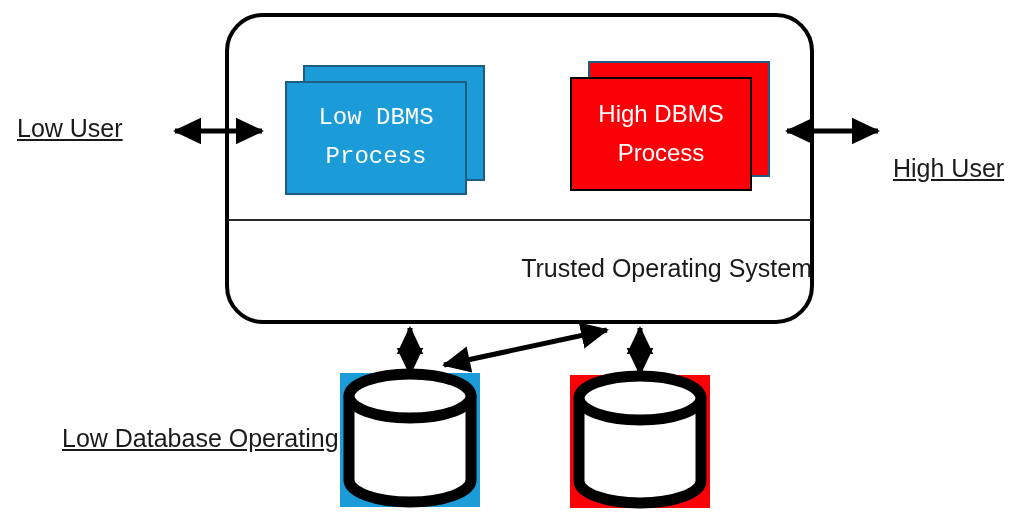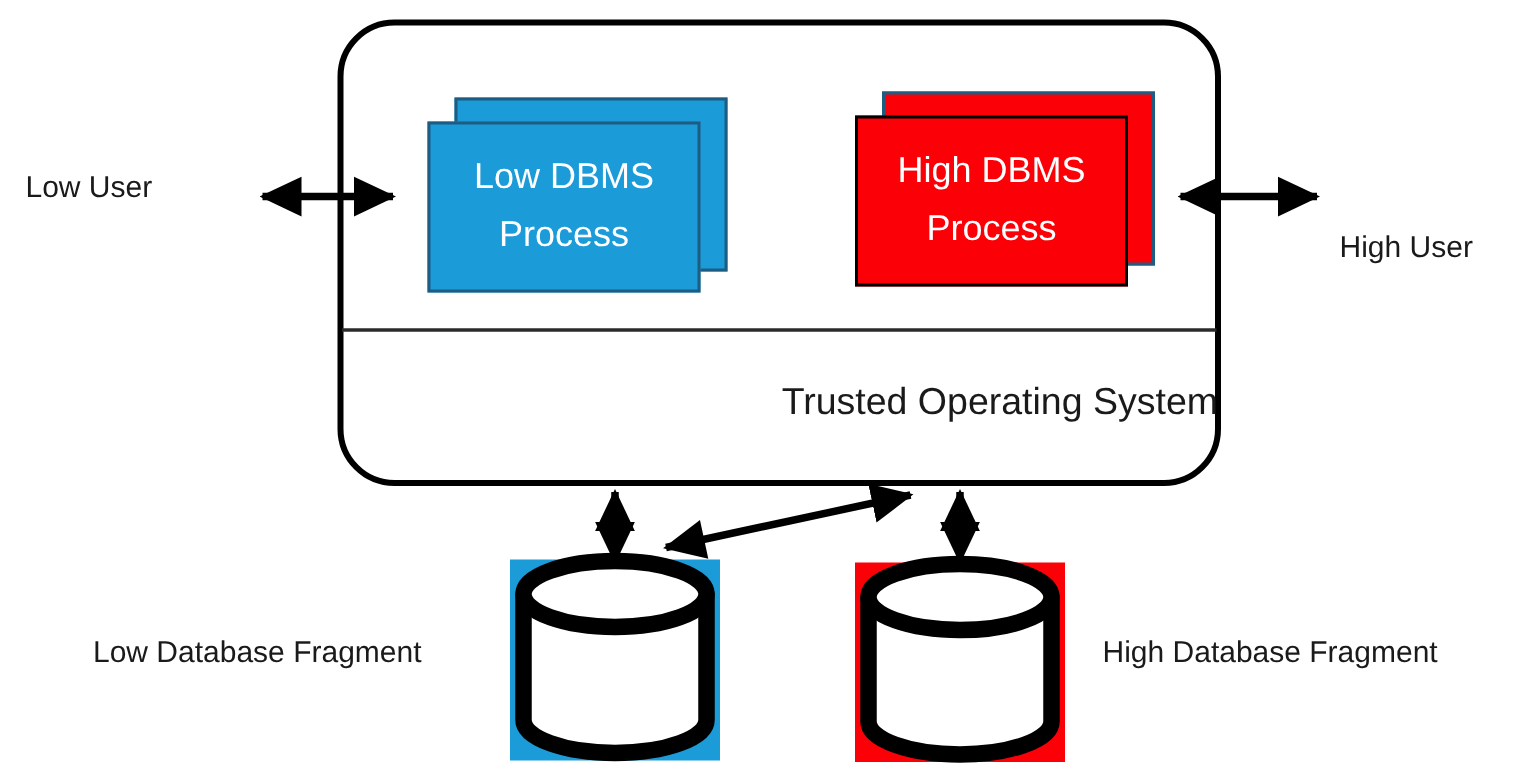--- a/index.html
+++ b/index.html
@@ -26,22 +26,23 @@
     height: 521px;
   }
   .lbl {
     position: absolute;
     font-family: "Liberation Sans", sans-serif;
     color: #1a1a1a;
     white-space: nowrap;
     line-height: 1.12;
   }
   .outer-label {
-    font-size: 20px;
+    font-size: 25px;
     font-weight: 400;
+    text-decoration: underline;
   }
   .tos-label {
     font-size: 25px;
     font-weight: 400;
     text-align: right;
   }
   .proc-label {
     position: absolute;
     color: #ffffff;
     font-size: 24px;
@@ -63,21 +64,21 @@
 
   
   .card-stack { position: absolute; }
   .card {
     position: absolute;
     box-sizing: border-box;
   }
   .card-back { }
   .card-front { }
 
-  #stack-low  { left: 285px; top: 65px;  width: 200px; height: 130px; }
+  #stack-low  { left: 285px; top: 65px;  width: 200px; height: 130px; font-family: Liberation Mono, monospace; }
   #stack-high { left: 570px; top: 61px;  width: 200px; height: 130px; }
 
   #low-card-back   { left: 18px; top: 0px;  width: 182px; height: 116px;
                      background: #1B9BD8; border: 2px solid #1F5C82; }
   #low-card-front  { left: 0px;  top: 16px; width: 182px; height: 114px;
                      background: #1B9BD8; border: 2px solid #1F5C82; }
   #high-card-back  { left: 18px; top: 0px;  width: 182px; height: 116px;
                      background: #FB0007; border: 2px solid #1F5C82; }
   #high-card-front { left: 0px;  top: 16px; width: 182px; height: 114px;
                      background: #FB0007; border: 2px solid #000000; }
@@ -147,17 +148,16 @@
       </div>
     </div>
   </div>
 
   <div class="lbl outer-label" id="label-low-user">Low User</div>
 
   <div class="lbl outer-label" id="label-high-user">High User</div>
 
   <div class="lbl tos-label" id="label-tos">Trusted Operating System</div>
 
-  <div class="lbl outer-label" id="label-low-db">Low Database Fragment</div>
+  <div class="lbl outer-label" id="label-low-db">Low Database Operating</div>
 
-  <div class="lbl outer-label" id="label-high-db">High Database Fragment</div>
 
 </div>
 
 </body></html>

